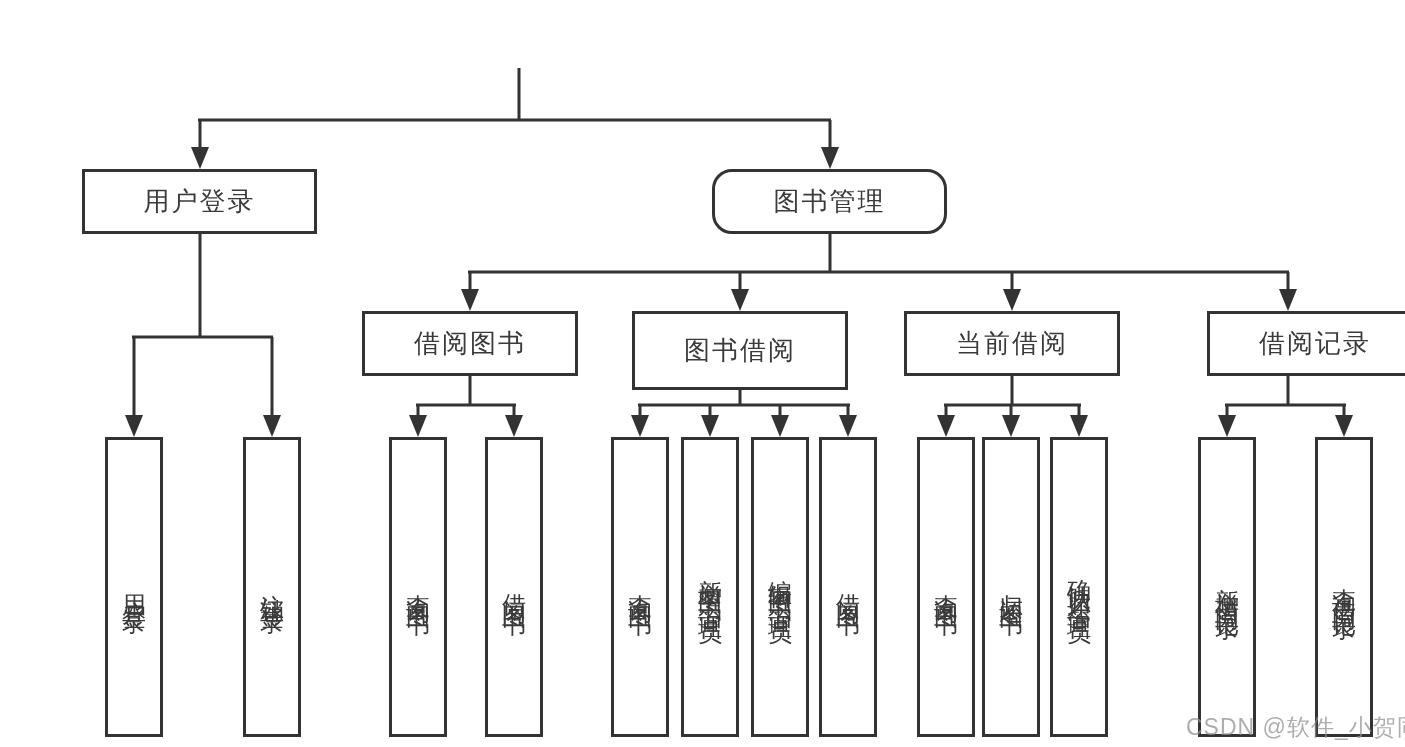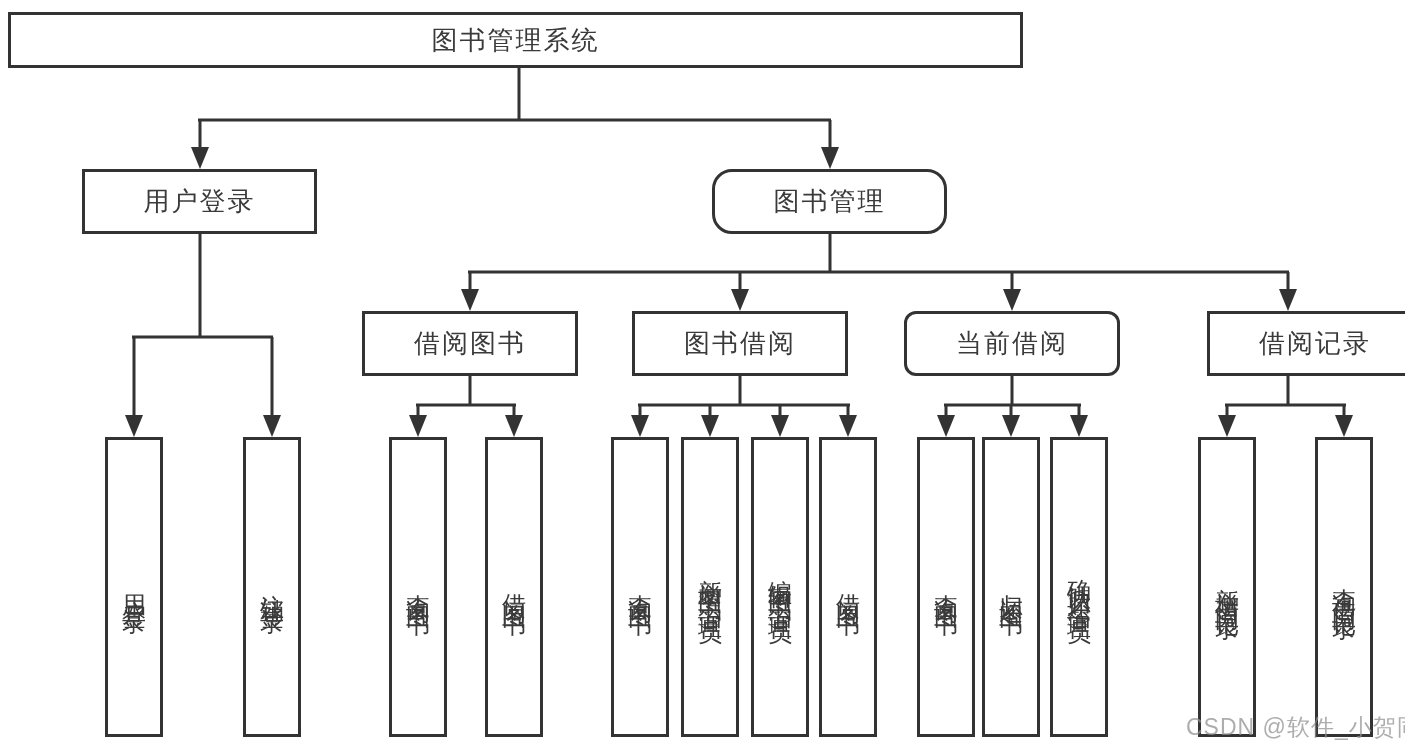--- a/index.html
+++ b/index.html
@@ -51,22 +51,22 @@
     line-height: 1;
     white-space: nowrap;
   }
   
   #n-root  { left: 8px;    top: 12px;  width: 1015px; height: 56px; }
   
   #n-l2-0  { left: 82px;   top: 169px; width: 235px;  height: 65px; }
   #n-l2-1  { left: 712px;  top: 169px; width: 235px;  height: 65px; border-radius: 20px; }
   
   #n-l3-0  { left: 362px;  top: 311px; width: 216px;  height: 65px; }
-  #n-l3-1  { left: 632px;  top: 311px; width: 216px;  height: 65px; }
-  #n-l3-2  { left: 904px;  top: 311px; width: 216px;  height: 65px; border-radius: 12px; }
+  #n-l3-1  { left: 632px;  top: 311px; width: 216px;  height: 79px; }
+  #n-l3-2  { left: 904px;  top: 311px; width: 216px;  height: 65px; }
   #n-l3-3  { left: 1180px; top: 311px; width: 216px;  height: 65px; margin-left: 27px; }
   
   #n-a0 { left: 105px; }
   #n-a1 { left: 243px; }
   #n-b0 { left: 389px; }
   #n-b1 { left: 485px; }
   #n-c0 { left: 611px; }
   #n-c1 { left: 681px; }
   #n-c2 { left: 751px; }
   #n-c3 { left: 819px; }
@@ -148,23 +148,20 @@
 
     <g stroke="#333333" stroke-width="3" fill="none">
       <path d="M1288 376 V405 M1225 405 H1346 M1227 405 V417 M1344 405 V417"></path>
     </g>
     <g fill="#333333" stroke="none">
       <polygon points="1218,415 1236,415 1227,437"></polygon>
       <polygon points="1335,415 1353,415 1344,437"></polygon>
     </g>
   </svg>
 
-  <div class="node hbox" id="n-root">
-    <span>图书管理系统</span>
-  </div>
 
   <div class="node hbox" id="n-l2-0">
     <span>用户登录</span>
   </div>
   <div class="node hbox" id="n-l2-1">
     <span>图书管理</span>
   </div>
 
   <div class="node hbox" id="n-l3-0">
     <span>借阅图书</span>

